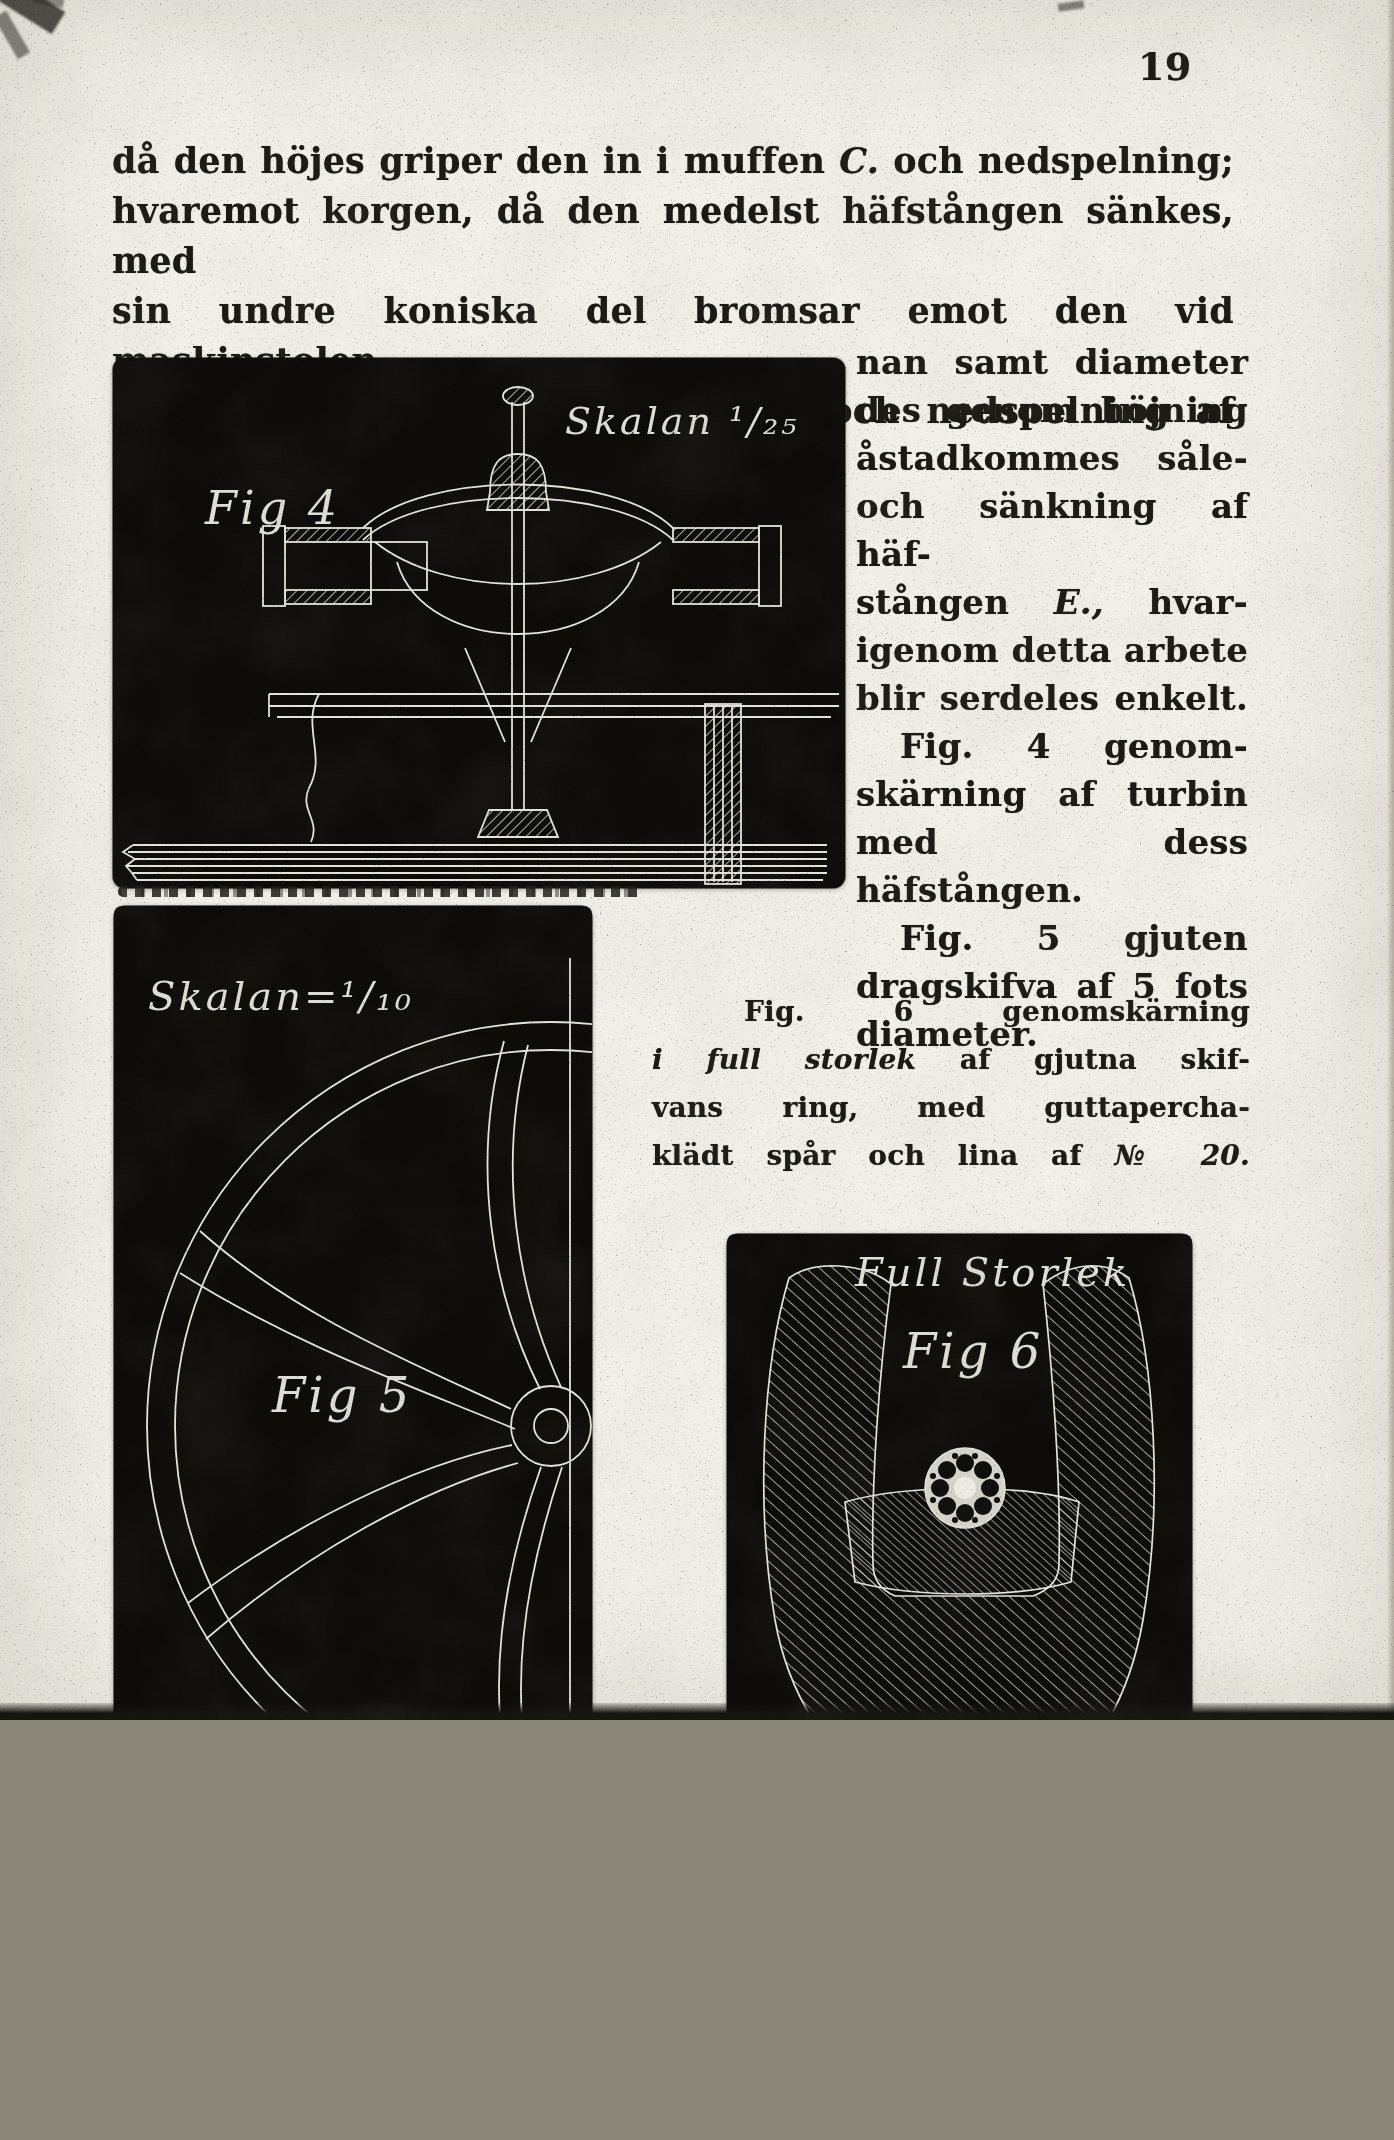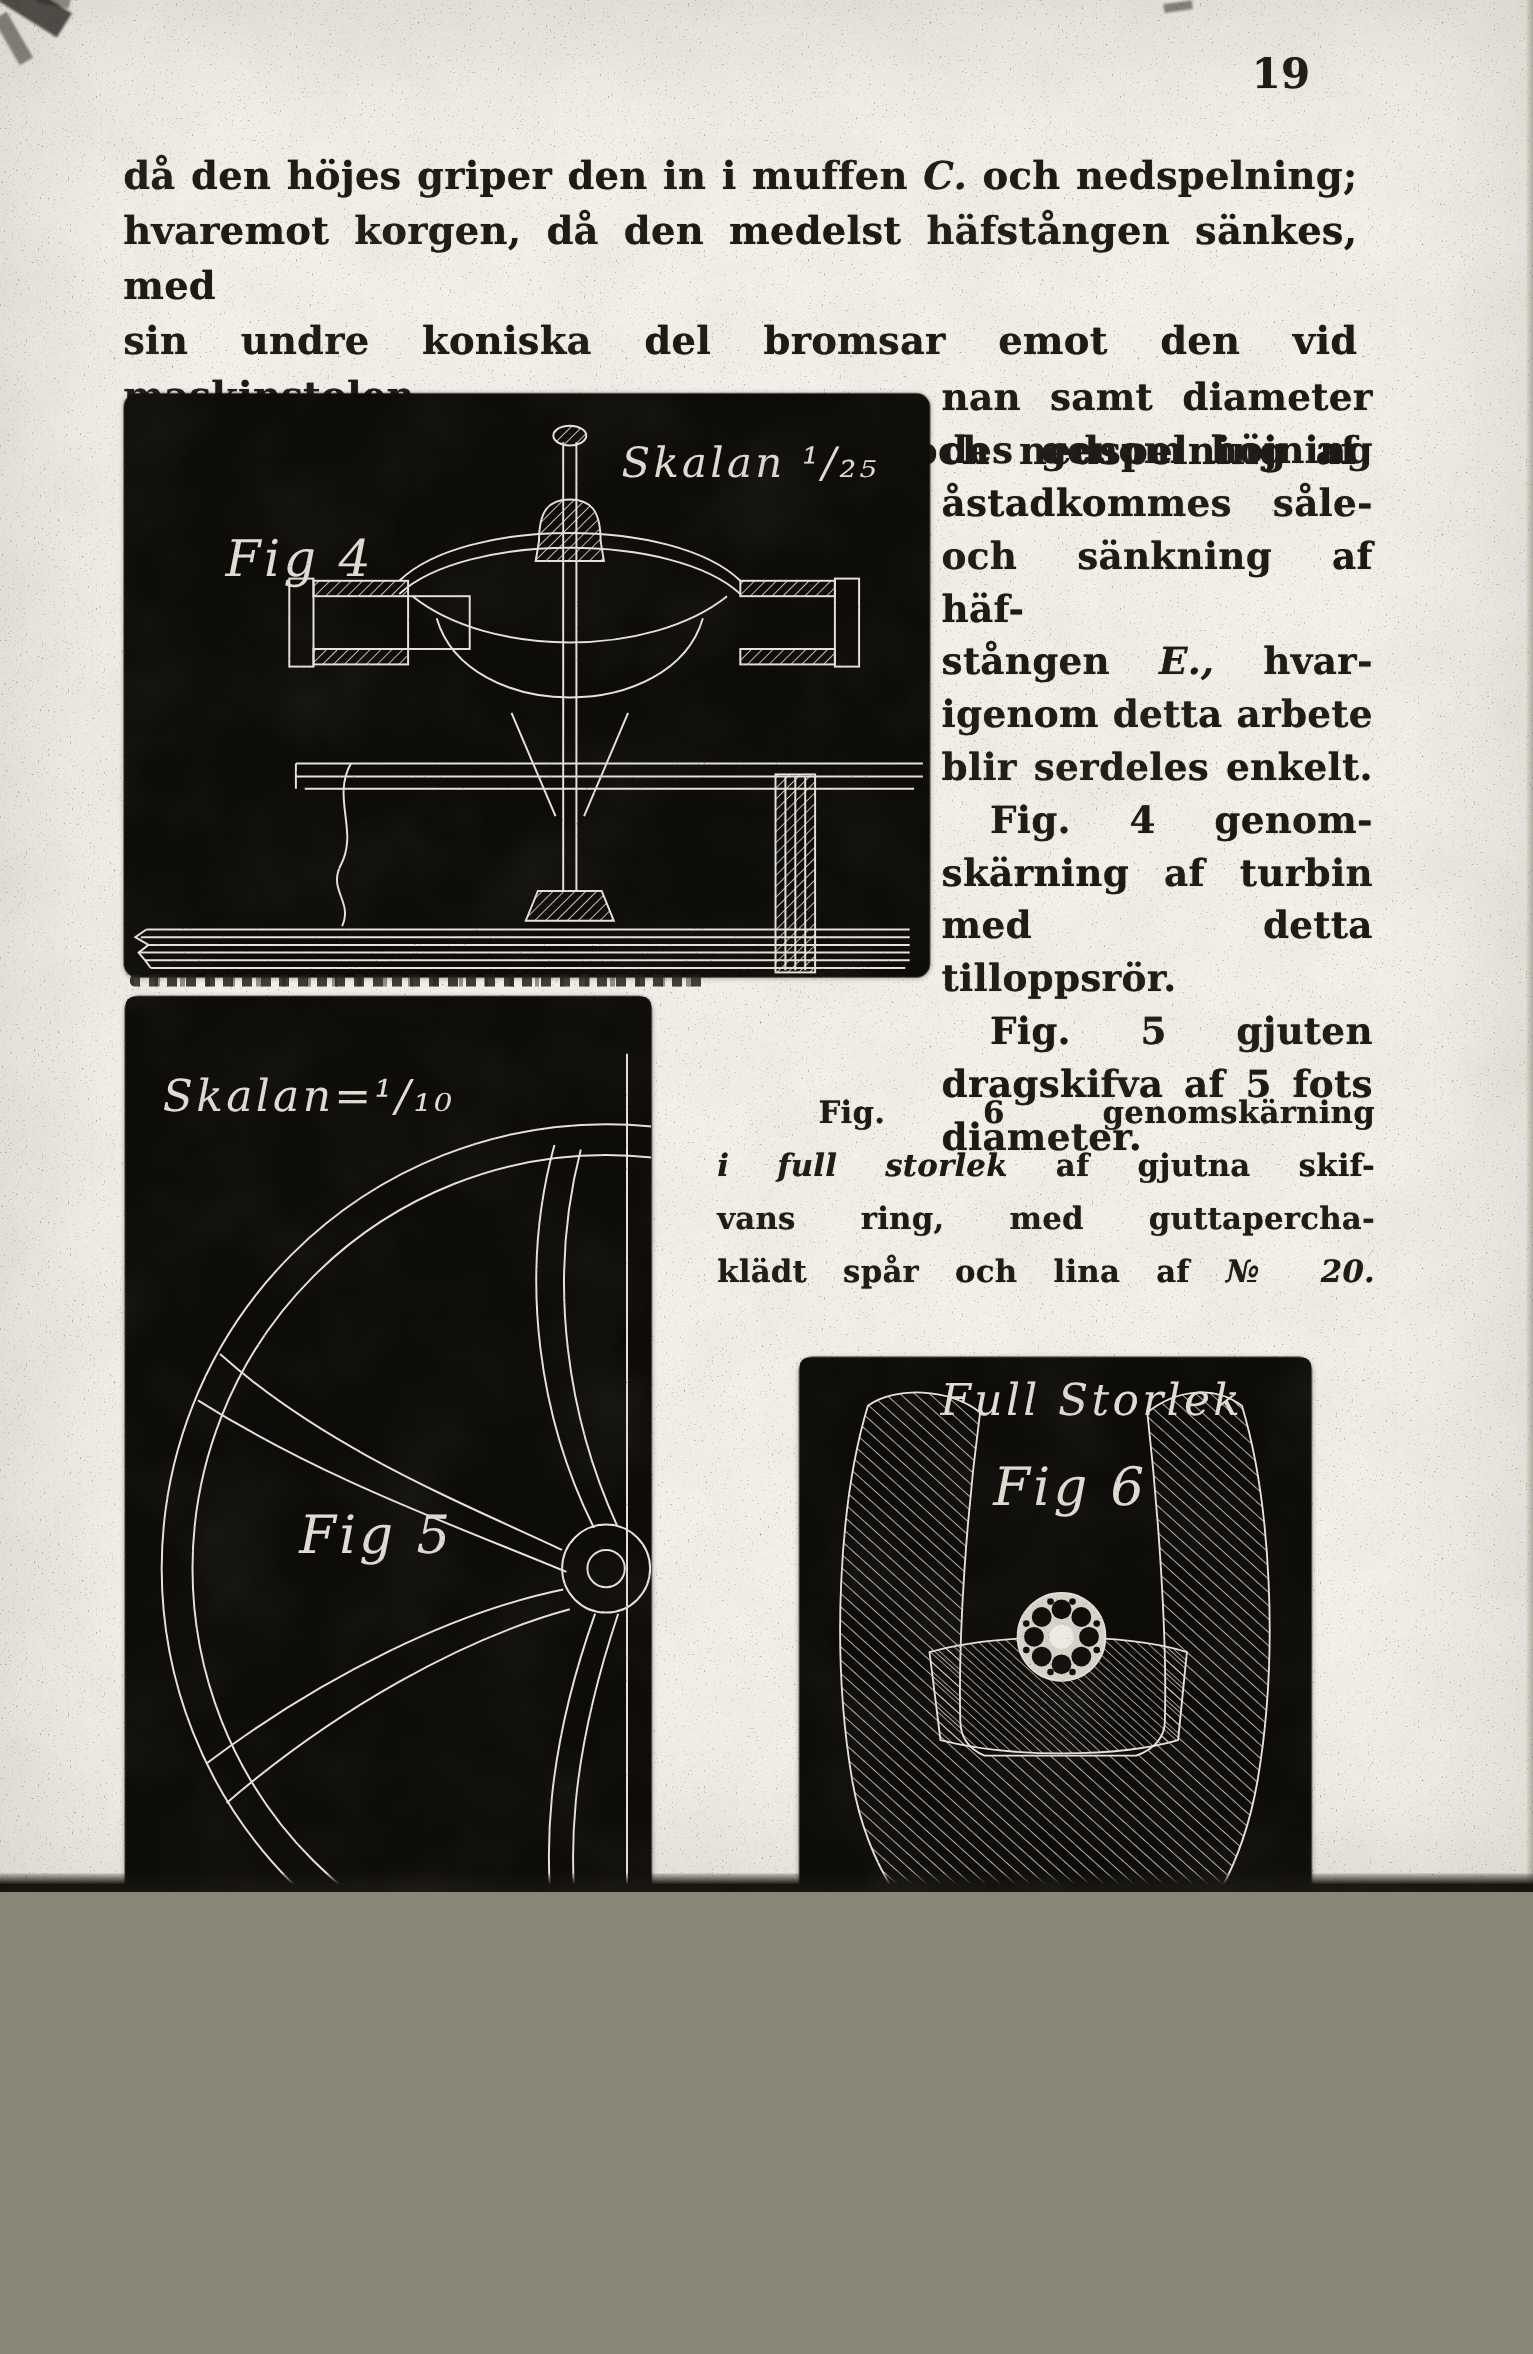--- a/index.html
+++ b/index.html
@@ -57,21 +57,21 @@
   <div class="col bodytext">
     <div class="jl">nan samt diameter</div>
     <div class="jl">des genom höjning</div>
     <div class="jl">åstadkommes såle-</div>
     <div class="jl">och sänkning af häf-</div>
     <div class="jl"><span>stången </span><i>E.,</i><span> hvar-</span></div>
     <div class="jl">igenom detta arbete</div>
     <div class="jl">blir serdeles enkelt.</div>
     <div class="jl ind44">Fig. 4 genom-</div>
     <div class="jl">skärning af turbin</div>
-    <div class="jl">med detta tilloppsrör.</div>
+    <div class="jl">med dess häfstången.</div>
     <div class="jl ind44">Fig. 5 gjuten</div>
     <div class="jl">dragskifva af 5 fots</div>
     <div class="ll">diameter.</div>
   </div>
 
   <div class="blk3 bodytext">
     <div class="jl ind92">Fig. 6 genomskärning</div>
     <div class="jl"><i>i full storlek</i><span> af gjutna skif-</span></div>
     <div class="jl">vans ring, med guttapercha-</div>
     <div class="jl"><span>klädt spår och lina af </span><i>№ 20.</i></div>

